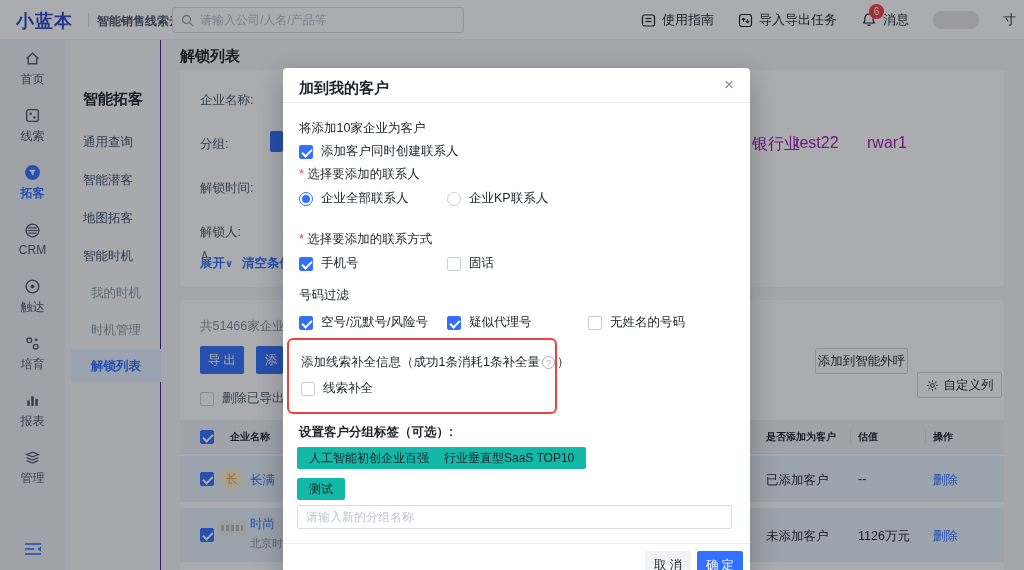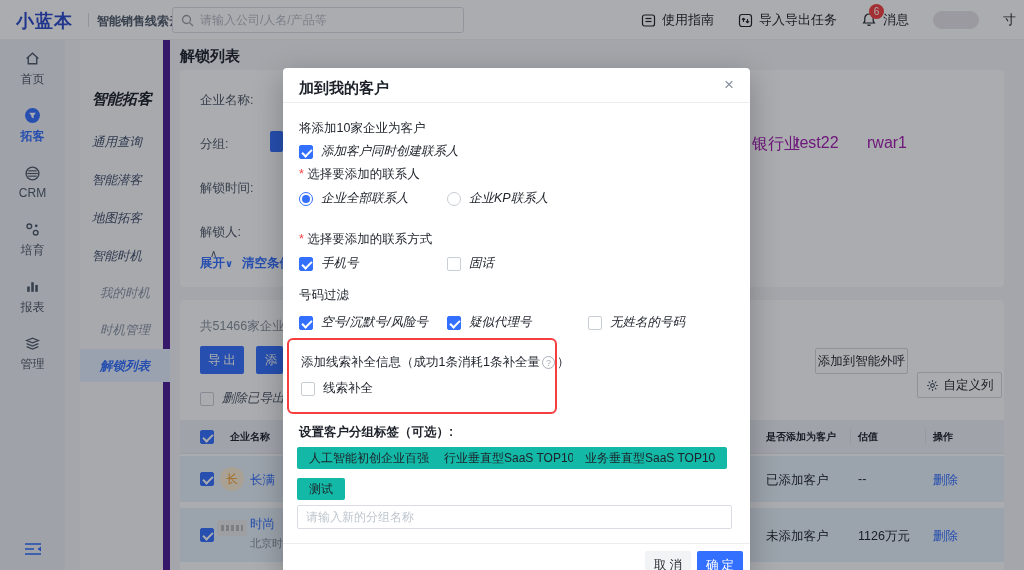--- a/index.html
+++ b/index.html
@@ -20,21 +20,21 @@
   .tb-item { display:flex; align-items:center; gap:6px; font-size:13px; color:#1d2129; cursor:pointer; position:relative; }
   .badge { position:absolute; top:-7px; left:8px; min-width:15px; height:15px; border-radius:8px; background:#f53f3f; color:#fff; font-size:10px; display:flex; align-items:center; justify-content:center; padding:0 3px; }
   .avatar-pill { width:46px; height:18px; border-radius:9px; background:#e6e4e8; }
 
   
   .rail { position:absolute; left:0; top:40px; width:65px; height:530px; background:#edf0f5; z-index:4; }
   .rail-item { height:57px; display:flex; flex-direction:column; align-items:center; justify-content:center; gap:4px; font-size:12px; color:#4e5969; cursor:pointer; }
   .rail-item.active { color:#3370ff; font-weight:bold; }
 
   
-  .subnav { position:absolute; left:80px; top:40px; width:90px; height:530px; background:#f9fafc; border-right:7px solid #4c1d95; z-index:4;font-style:italic; }
+  .subnav { position:absolute; left:71px; top:40px; width:90px; height:530px; background:#f9fafc; border-right:1px solid #4c1d95; z-index:4; }
   .subnav-title { position:absolute; left:12px; top:50px; font-size:15px; font-weight:bold; color:#1d2129; }
   .subnav-item { position:absolute; left:12px; font-size:12.5px; color:#42506b; cursor:pointer; }
   .subnav-sub { color:#8b95a5; left:20px; }
   .subnav-active-bg { position:absolute; left:0; top:309px; width:90px; height:33px; background:#e5efff; }
   .subnav-item.active { color:#3370ff; font-weight:bold; }
 
   
   .card { position:absolute; background:#fff; border-radius:4px; }
   .flabel { position:absolute; font-size:12.5px; color:#4e5969; }
   .blue-link { color:#3370ff; cursor:pointer; font-size:12.5px; }
@@ -42,21 +42,21 @@
 
   .btn-blue { background:#3370ff; color:#fff; border:none; border-radius:2px; font-size:12.5px; letter-spacing:3px; text-indent:3px; display:flex; align-items:center; justify-content:center; cursor:pointer; font-family:inherit; }
   .btn-ghost { background:#fff; color:#1d2129; border:1px solid #d4d7de; border-radius:2px; font-size:12.5px; display:flex; align-items:center; justify-content:center; gap:5px; cursor:pointer; font-family:inherit; }
 
   .cb { width:14px; height:14px; border:1px solid #c9cdd4; border-radius:2px; background:#fff; display:inline-block; flex:none; position:relative; cursor:pointer; }
   .cb.on { background:#3370ff; border-color:#3370ff; }
   .cb.on::after { content:""; position:absolute; left:4px; top:1px; width:4px; height:8px; border:solid #fff; border-width:0 2px 2px 0; transform:rotate(45deg); }
   .rd { width:14px; height:14px; border:1px solid #c9cdd4; border-radius:50%; background:#fff; display:inline-block; flex:none; position:relative; cursor:pointer; }
   .rd.on { border-color:#3370ff; }
   .rd.on::after { content:""; position:absolute; left:2px; top:2px; right:2px; bottom:2px; border-radius:50%; background:#3370ff; }
-  .cbrow { position:absolute; display:flex; align-items:center; gap:8px; font-size:12.5px; color:#1d2129;font-style:italic; }
+  .cbrow { position:absolute; display:flex; align-items:center; gap:8px; font-size:12.5px; color:#1d2129; }
 
   
   .thead { position:absolute; left:180px; top:420px; width:824px; height:34px; background:#eef2f8; border-bottom:1px solid #e2e6ed; }
   .th { position:absolute; top:10px; font-size:10px; font-weight:bold; color:#1d2129; }
   .vline { position:absolute; top:9px; width:1px; height:16px; background:#dde3ea; }
   .trow { position:absolute; left:180px; width:824px; background:#e7f1fb; }
   .td { position:absolute; font-size:12.5px; color:#1d2129; }
 
   
   .overlay { position:absolute; left:0; top:0; width:1024px; height:570px; background:rgba(15,18,25,0.35); z-index:20; }
@@ -135,39 +135,58 @@
 
   <div class="rail">
     <div class="rail-item">
       <span>
           <svg width="17" height="17" viewBox="0 0 16 16">
             <path d="M2.5 8 8 3l5.5 5M4 7v6h8V7" fill="none" stroke="#4e5969" stroke-width="1.3"></path>
           </svg>
         </span>
       <span>首页</span>
     </div>
+    <div class="rail-item">
+      <span>
+          <svg width="17" height="17" viewBox="0 0 16 16">
+            <rect x="2.5" y="2.5" width="11" height="11" rx="2" fill="none" stroke="#4e5969" stroke-width="1.3"></rect>
+            <circle cx="6.3" cy="6.3" r="1.2" fill="#4e5969"></circle>
+            <circle cx="9.8" cy="9.8" r="1.2" fill="#4e5969"></circle>
+          </svg>
+        </span>
+      <span>线索</span>
+    </div>
     <div class="rail-item active">
       <span>
           <svg width="17" height="17" viewBox="0 0 16 16">
             <circle cx="8" cy="8" r="7" fill="#3370ff"></circle>
             <path d="M4.8 5.4h6.4L9 8.2v2.6l-2-1.2V8.2z" fill="#fff"></path>
           </svg>
         </span>
       <span>拓客</span>
     </div>
     <div class="rail-item">
       <span>
           <svg width="17" height="17" viewBox="0 0 16 16">
             <circle cx="8" cy="8" r="6" fill="none" stroke="#4e5969" stroke-width="1.3"></circle>
             <line x1="3" y1="8" x2="13" y2="8" stroke="#4e5969" stroke-width="1.1"></line>
             <line x1="4" y1="5.5" x2="12" y2="5.5" stroke="#4e5969" stroke-width="1.1"></line>
             <line x1="4" y1="10.5" x2="12" y2="10.5" stroke="#4e5969" stroke-width="1.1"></line>
           </svg>
         </span>
       <span>CRM</span>
+    </div>
+    <div class="rail-item">
+      <span>
+          <svg width="17" height="17" viewBox="0 0 16 16">
+            <circle cx="8" cy="8" r="6" fill="none" stroke="#4e5969" stroke-width="1.3"></circle>
+            <circle cx="8" cy="8" r="1.8" fill="#4e5969"></circle>
+          </svg>
+        </span>
+      <span>触达</span>
     </div>
     <div class="rail-item">
       <span>
           <svg width="17" height="17" viewBox="0 0 16 16">
             <circle cx="5" cy="5" r="2.2" fill="none" stroke="#4e5969" stroke-width="1.3"></circle>
             <circle cx="11" cy="11" r="2.2" fill="none" stroke="#4e5969" stroke-width="1.3"></circle>
             <circle cx="11.5" cy="4.5" r="1.3" fill="#4e5969"></circle>
           </svg>
         </span>
       <span>培育</span>
@@ -345,21 +364,20 @@
       <div style="position:absolute;left:12px;top:40px;display:flex;align-items:center;gap:8px;font-size:12.5px;color:#1d2129;">
         <span class="cb"></span>
         <span>线索补全</span>
       </div>
     </div>
 
     <div class="m-text" style="left:16px;top:356px;font-weight:bold;">设置客户分组标签（可选）:</div>
 
     <div class="mtag" style="left:14px;top:379px;">人工智能初创企业百强</div>
     <div class="mtag" style="left:149px;top:379px;">行业垂直型SaaS TOP10</div>
-    <div class="mtag" style="left:290px;top:379px;">业务垂直型SaaS TOP10</div>
     <div class="mtag" style="left:14px;top:410px;">测试</div>
 
     <input class="m-input" placeholder="请输入新的分组名称" style="">
 
     <div class="m-footline"></div>
     <button class="m-btn m-cancel">取消</button>
     <button class="m-btn m-ok">确定</button>
   </div>
 
 </div>

